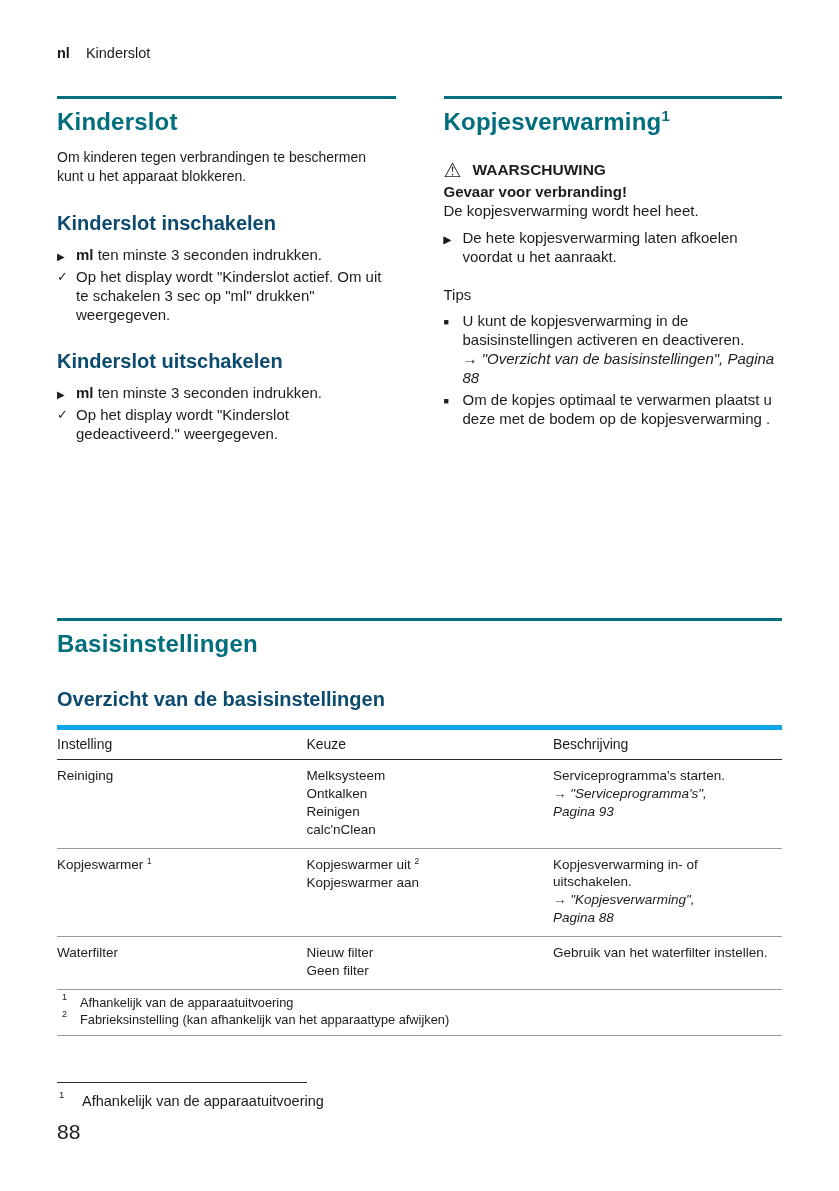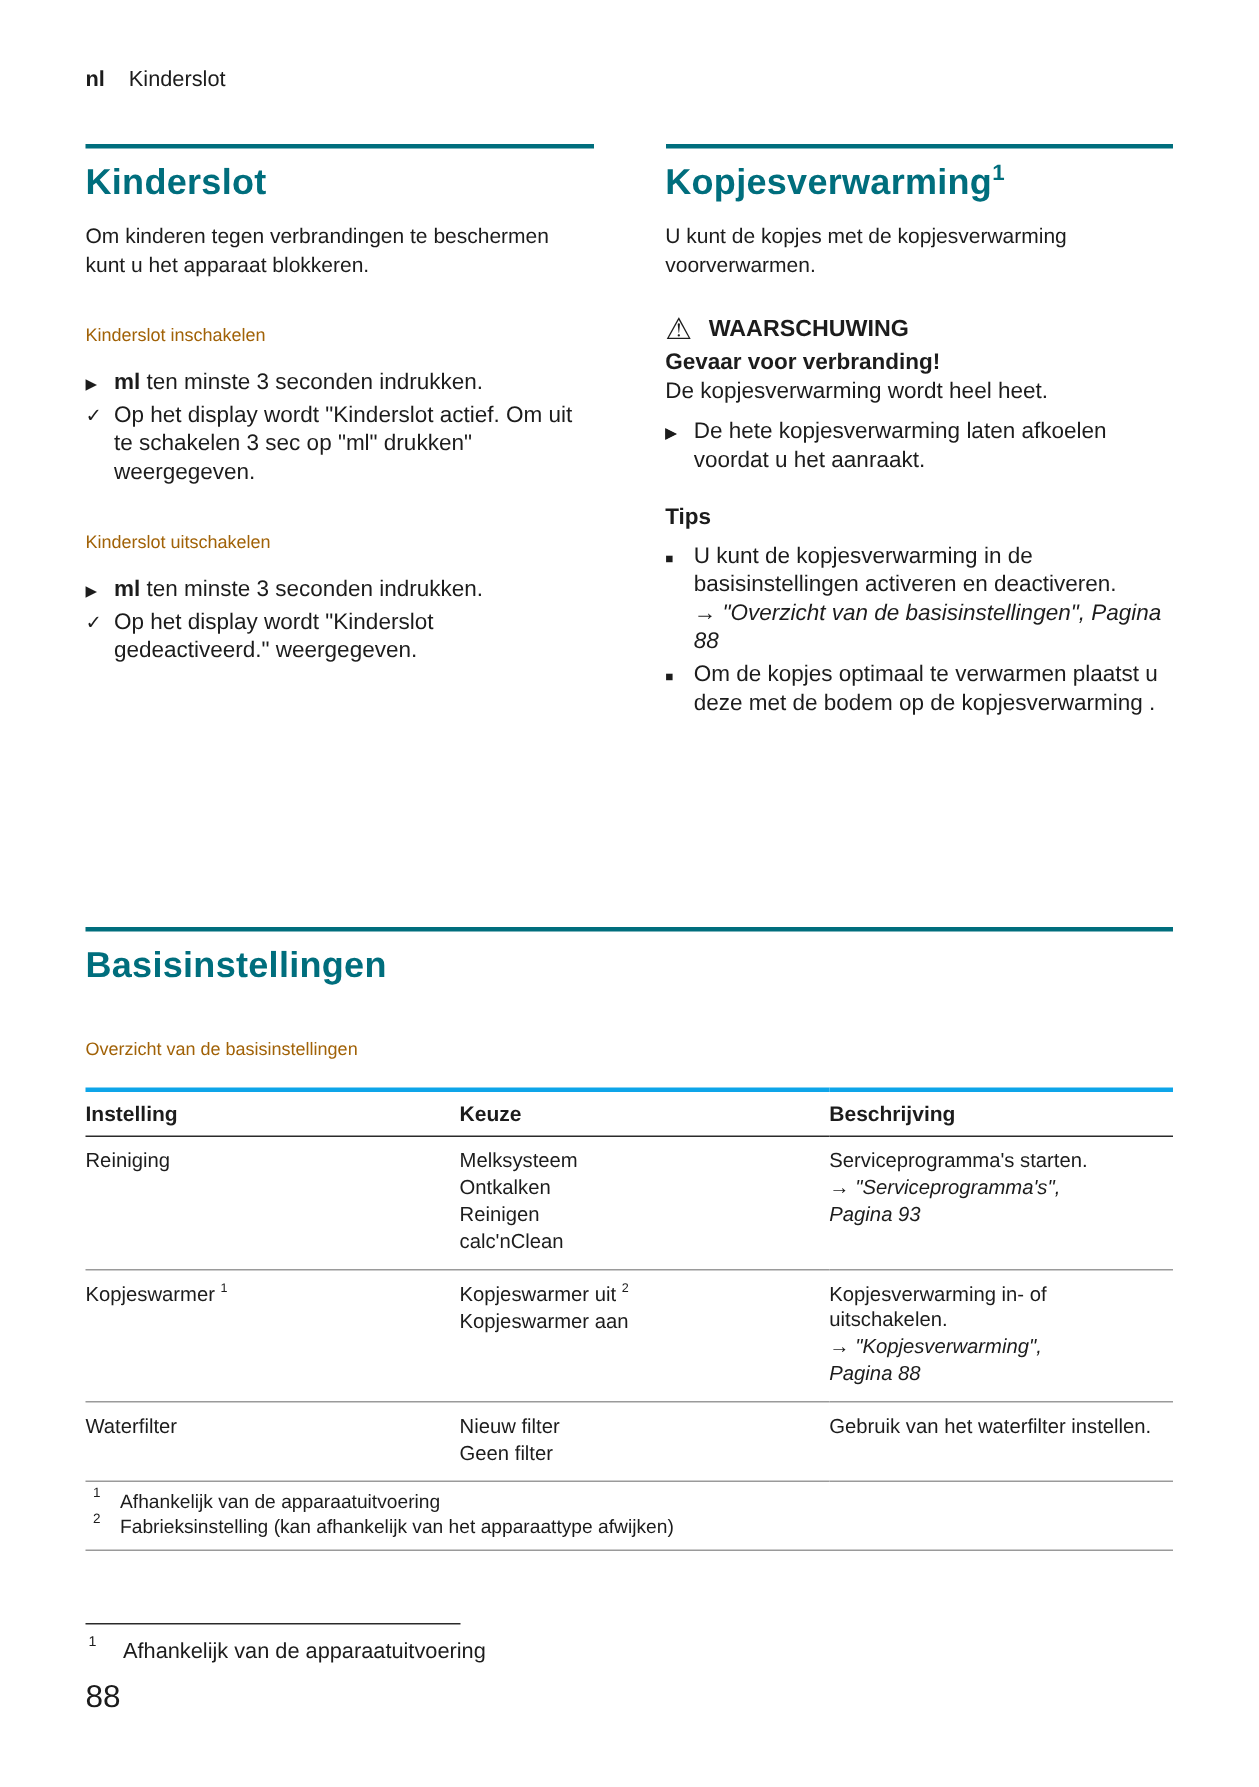--- a/index.html
+++ b/index.html
@@ -28,53 +28,53 @@
     align-items:start;
     min-height:522px;
   }
 
   .rule-head { border-top:3px solid #006e7d; padding-top:9px; }
   h1 {
     margin:0; font-size:24px; line-height:28px;
     color:#006e7d; font-weight:bold; letter-spacing:0.2px;
   }
   h2 {
-    margin:26px 0 10px 0; font-size:12px; line-height:23px;
-    color:#a16207; font-weight:normal;
+    margin:26px 0 10px 0; font-size:20px; line-height:23px;
+    color:#0c4a6e; font-weight:bold;
   }
   p { margin:12px 0 0 0; font-size:14px; line-height:19px; }
   sup { font-size:0.62em; line-height:0; }
 
   ul.plain { list-style:none; margin:8px 0 0 0; padding:0; font-size:15px; line-height:19px; }
   ul.plain li { position:relative; padding-left:19px; margin:0 0 3px 0; }
   .marker { position:absolute; left:0; top:0; }
   .marker.tri { font-size:10px; top:2px; }
   .marker.chk { font-size:13px; top:0; }
   .marker.sq  { font-size:9px; top:2px; }
   .btn-label { font-weight:bold; }
 
   
   .warning { margin-top:24px; font-size:15px; line-height:19px; }
   .warn-head { display:flex; align-items:flex-end; gap:11px; font-weight:bold; font-size:15.5px; }
   .warn-icon { font-size:20px; line-height:18px; }
   .warn-danger { font-weight:bold; margin-top:3px; }
   .ref { font-style:italic; }
 
-  .tips-title { margin-top:20px; font-weight:bold; font-size:15px; }
+  .tips-title { margin-top:20px; font-weight:normal; font-size:15px; }
 
   
   .section { margin-top:0; }
   .section .rule-head { margin-top:0; }
 
   
   .settings-table { margin-top:14px; font-size:13.5px; line-height:17px; }
   .settings-table table { width:100%; border-collapse:collapse; table-layout:fixed; }
   .settings-table th {
-    text-align:left; font-size:14px; font-weight:bold;
-    border-top:3px solid #0ea5e9; border-bottom:1.5px solid #2a2a2a;
+    text-align:left; font-size:14px; font-weight:normal;
+    border-top:5px solid #0ea5e9; border-bottom:1.5px solid #2a2a2a;
     padding:6px 8px 6px 0; 
   }
   .settings-table td {
     vertical-align:top;
     border-bottom:1px solid #9a9a9a;
     padding:7px 10px 9px 0;
   }
   .col-1 { width:34.4%; } .col-2 { width:34%; } .col-3 { width:31.6%; }
   .cell-line { margin:0 0 1px 0; }
   .tfoot { border-bottom:1px solid #9a9a9a; padding:4px 0 7px 0; font-size:12.8px; line-height:17px; }
@@ -128,21 +128,20 @@
             <span class="marker chk">✓</span>
             <span>Op het display wordt "Kinderslot gedeactiveerd." weergegeven.</span>
           </li>
         </ul>
       </div>
 
       <div class="col-right">
         <div class="rule-head">
           <h1><span>Kopjesverwarming</span><sup>1</sup></h1>
         </div>
-        <p>U kunt de kopjes met de kopjesverwarming voorverwarmen.</p>
 
         <div class="warning">
           <div class="warn-head">
             <span class="warn-icon">⚠</span>
             <span>WAARSCHUWING</span>
           </div>
           <div class="warn-danger">Gevaar voor verbranding!</div>
           <div>De kopjesverwarming wordt heel heet.</div>
           <ul class="plain">
             <li>

